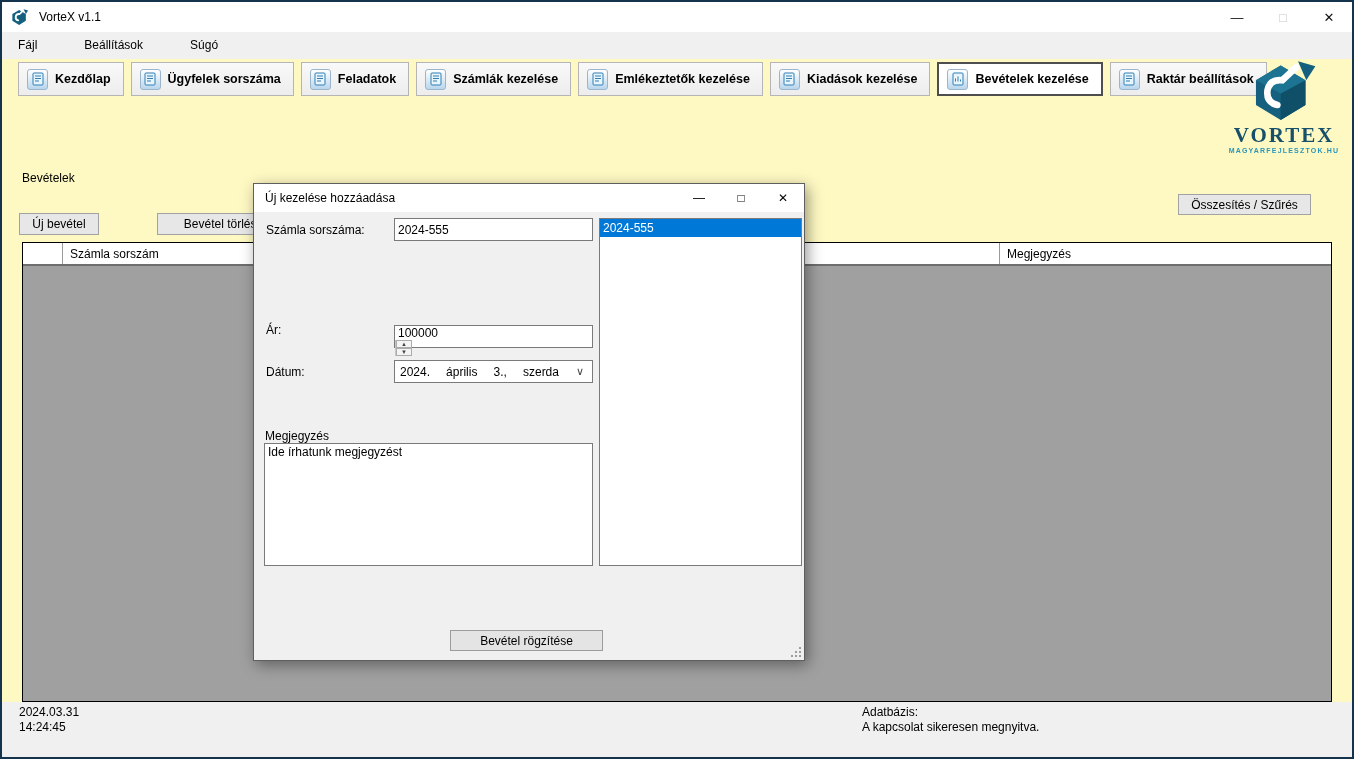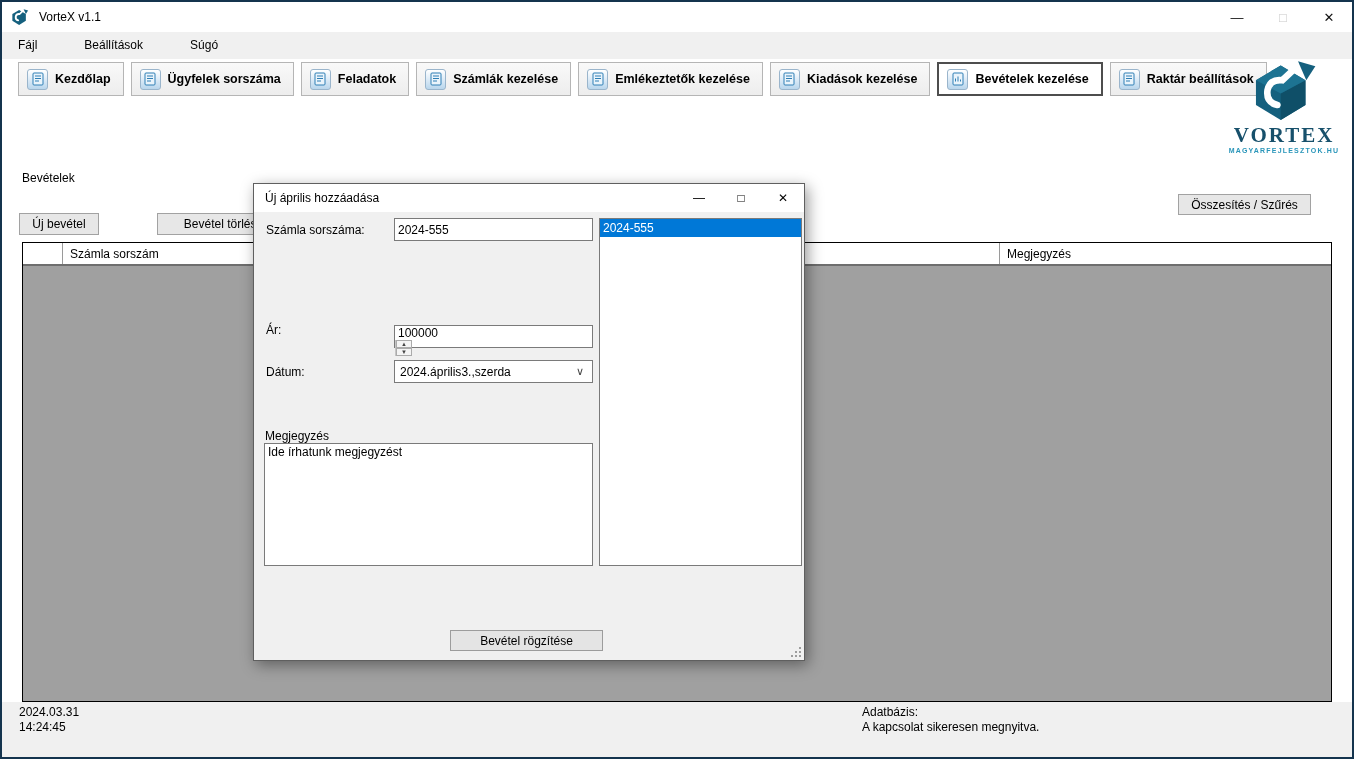--- a/index.html
+++ b/index.html
@@ -1,18 +1,18 @@
 <!DOCTYPE html>
 <html><head>
 <meta charset="utf-8">
 <style>
   * { margin:0; padding:0; box-sizing:border-box; }
   html,body { width:1354px; height:759px; font-family:"Liberation Sans", sans-serif; background:#888; }
   .window {
-    position:relative; width:1354px; height:759px; background:#ffffff;
+    position:relative; width:1354px; height:759px; background:#fef9c3;
     border:2px solid #14344e; overflow:hidden; font-size:12px; color:#000;
   }
   
   .titlebar { position:absolute; left:0; top:0; right:0; height:30px; background:#fff; display:flex; align-items:center; }
   .app-ico { width:18px; height:18px; margin-left:9px; }
   .title-text { margin-left:10px; font-size:12px; }
   .win-controls { margin-left:auto; display:flex; height:30px; }
   .win-btn { width:46px; height:30px; display:flex; align-items:center; justify-content:center; font-size:13px; color:#111; }
   .win-btn.disabled { color:#c9c9c9; }
   
@@ -55,21 +55,21 @@
   .dlg-title { margin-left:11px; font-size:12px; }
   .dlg-controls { margin-left:auto; display:flex; height:28px; }
   .dlg-btn { width:42px; height:28px; display:flex; align-items:center; justify-content:center; font-size:12px; }
   .dlg-label { position:absolute; left:12px; font-size:12px; }
   .textbox { position:absolute; left:140px; width:199px; height:23px; background:#fff; border:1px solid #7a7a7a; font-family:"Liberation Sans",sans-serif; font-size:12px; padding:0 3px; }
   .numwrap { position:absolute; left:140px; width:199px; height:23px; background:#fff; border:1px solid #7a7a7a; display:flex; }
   .numwrap input { flex:1; border:none; outline:none; font-family:"Liberation Sans",sans-serif; font-size:12px; padding:0 3px; background:#fff; min-width:0; }
   .spinner { width:17px; display:flex; flex-direction:column; border-left:1px solid #c5c5c5; }
   .spin-btn { flex:1; display:flex; align-items:center; justify-content:center; font-size:6px; color:#444; background:#f4f4f4; border:1px solid #ababab; }
   .datebox { position:absolute; left:140px; width:199px; height:23px; background:#fff; border:1px solid #7a7a7a; display:flex; align-items:center; padding:0 5px; }
-  .date-parts { flex:1; display:flex; justify-content:flex-start; padding-right:14px; font-size:12px; }
+  .date-parts { flex:1; display:flex; justify-content:space-between; padding-right:14px; font-size:12px; }
   .chev { font-size:11px; color:#444; width:14px; text-align:center; }
   .notearea { position:absolute; left:10px; top:259px; width:329px; height:123px; background:#fff; border:1px solid #7a7a7a; resize:none; overflow:hidden; font-family:"Liberation Sans",sans-serif; font-size:12px; padding:1px 3px; }
   .listbox { position:absolute; left:345px; top:34px; width:203px; height:348px; background:#fff; border:1px solid #7a7a7a; overflow:hidden; }
   .list-item { height:18px; line-height:18px; padding-left:3px; font-size:12px; }
   .list-item.selected { background:#0078d7; color:#fff; }
   .dlg-submit { position:absolute; left:196px; top:446px; width:153px; height:21px; background:#e4e4e4; border:1px solid #9c9c9c; font-size:12px; display:flex; align-items:center; justify-content:center; }
   .grip { position:absolute; right:3px; bottom:3px; width:10px; height:10px; }
   .grip i { position:absolute; width:2px; height:2px; background:#9d9d9d; }
 </style>
 </head>
@@ -204,21 +204,21 @@
       <div>14:24:45</div>
     </div>
     <div class="status-right">
       <div>Adatbázis:</div>
       <div>A kapcsolat sikeresen megnyitva.</div>
     </div>
   </div>
 
   <div class="dialog">
     <div class="dlg-titlebar">
-      <span class="dlg-title">Új április hozzáadása</span>
+      <span class="dlg-title">Új kezelése hozzáadása</span>
       <div class="dlg-controls">
         <div class="dlg-btn">—</div>
         <div class="dlg-btn">□</div>
         <div class="dlg-btn">✕</div>
       </div>
     </div>
 
     <label class="dlg-label" style="top:39px;">Számla sorszáma:</label>
     <input class="textbox" style="top: 34px;" value="2024-555">
 

